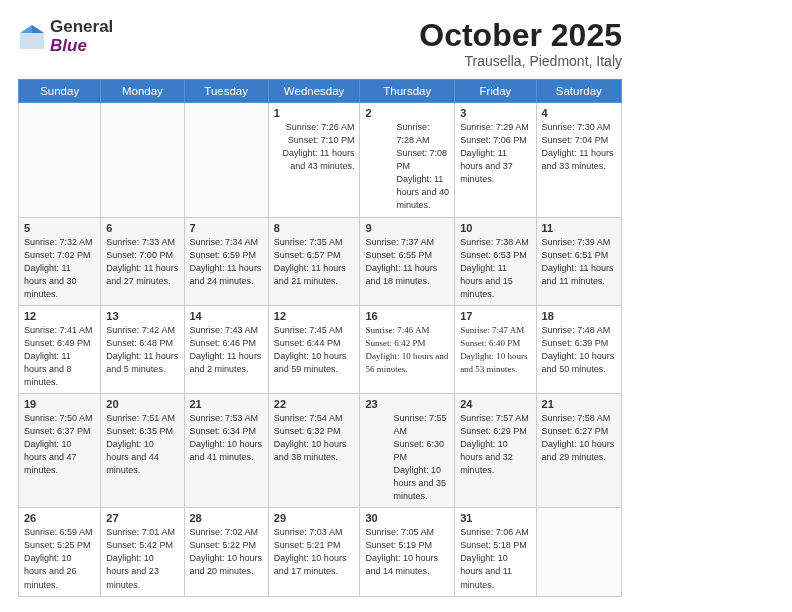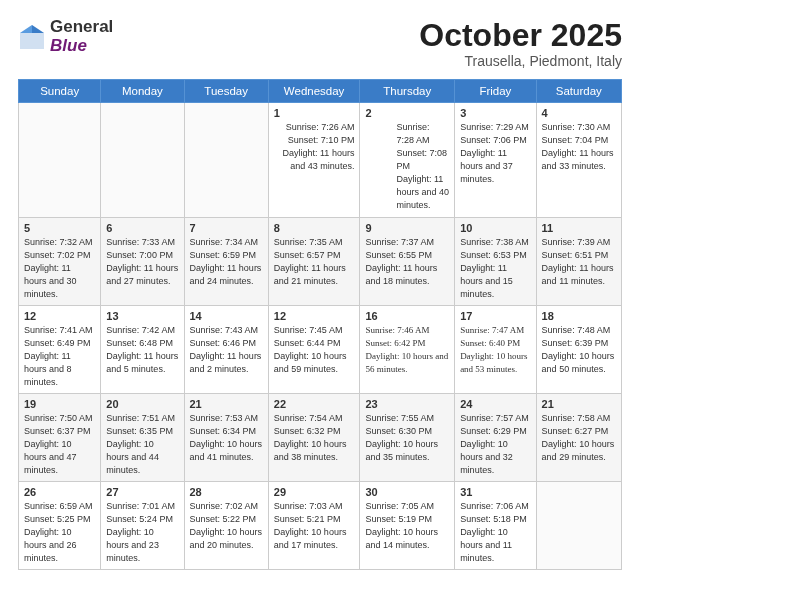--- a/index.html
+++ b/index.html
@@ -277,21 +277,21 @@
 Daylight: 10 hours and 41 minutes.</div>
           </td>
           <td>
             <span class="day-number">22</span>
             <div class="day-info" style="white-space: pre-line;">Sunrise: 7:54 AM
 Sunset: 6:32 PM
 Daylight: 10 hours and 38 minutes.</div>
           </td>
           <td>
             <span class="day-number">23</span>
-            <div class="day-info" style="white-space: pre-line;">Sunrise: 7:55 AM
+            <div class="day-info" style="white-space: pre-line; margin-left: 28px;">Sunrise: 7:55 AM
 Sunset: 6:30 PM
 Daylight: 10 hours and 35 minutes.</div>
           </td>
           <td>
             <span class="day-number">24</span>
             <div class="day-info" style="white-space: pre-line;">Sunrise: 7:57 AM
 Sunset: 6:29 PM
 Daylight: 10 hours and 32 minutes.</div>
           </td>
           <td>
@@ -304,21 +304,21 @@
         <tr>
           <td>
             <span class="day-number">26</span>
             <div class="day-info" style="white-space: pre-line;">Sunrise: 6:59 AM
 Sunset: 5:25 PM
 Daylight: 10 hours and 26 minutes.</div>
           </td>
           <td>
             <span class="day-number">27</span>
             <div class="day-info" style="white-space: pre-line;">Sunrise: 7:01 AM
-Sunset: 5:24 PM
+Sunset: 5:42 PM
 Daylight: 10 hours and 23 minutes.</div>
           </td>
           <td>
             <span class="day-number">28</span>
             <div class="day-info" style="white-space: pre-line;">Sunrise: 7:02 AM
 Sunset: 5:22 PM
 Daylight: 10 hours and 20 minutes.</div>
           </td>
           <td>
             <span class="day-number">29</span>

